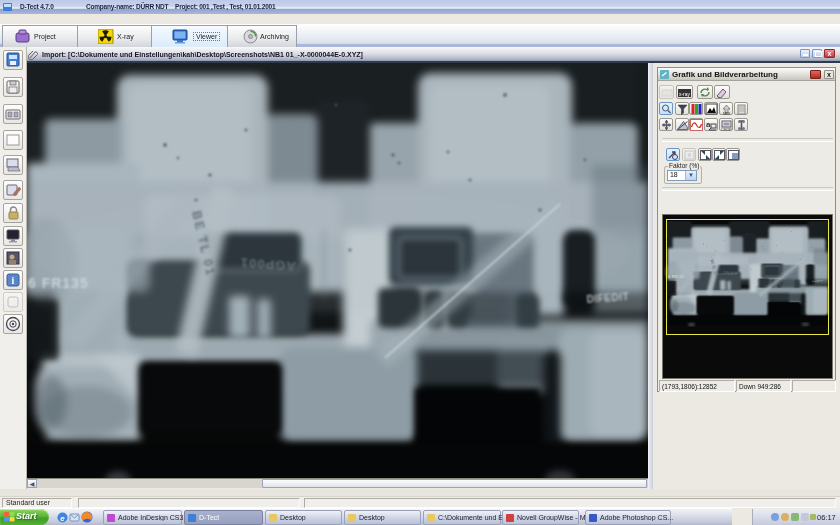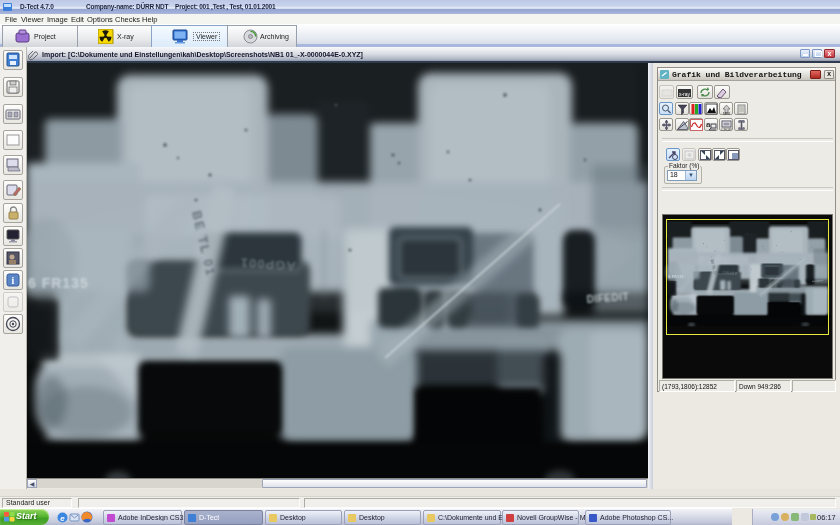--- a/index.html
+++ b/index.html
@@ -37,21 +37,21 @@
   #hsb .thumb{position:absolute;left:235px;top:0px;width:385px;height:9px;
     background:linear-gradient(#fdfdfd,#dfe2ea);border:1px solid #9aa2b8;box-sizing:border-box;border-radius:1px;}
   #hsb .arr{position:absolute;left:0;top:0;width:10px;height:9px;background:linear-gradient(#fdfdfd,#d8dbe4);border:1px solid #9aa2b8;box-sizing:border-box;font-size:6px;color:#44506e;text-align:center;line-height:8px;}
   
   #vsb{left:648px;top:63px;width:5px;height:426px;background:linear-gradient(90deg,#f2f3f6,#c9cdd8);}
   
   #rpanel{left:653px;top:63px;width:187px;height:426px;background:#ebe9e2;}
   #gwin{position:absolute;left:4px;top:4px;width:179px;height:325px;background:#ecebe5;
     border:1px solid #8f8d85;box-sizing:border-box;}
   #gtitle{position:absolute;left:0;top:0;width:100%;height:13px;
-    background:linear-gradient(#fcfcfb,#dedcd5 60%,#c8c6be);border-bottom:1px solid #a5a39b;box-sizing:border-box;font-family:Liberation Mono, monospace;}
+    background:linear-gradient(#fcfcfb,#dedcd5 60%,#c8c6be);border-bottom:1px solid #a5a39b;box-sizing:border-box;}
   #gtitle .t{position:absolute;left:14px;top:2px;font-size:8px;font-weight:bold;color:#111;}
   .sbtn{position:absolute;width:15px;height:14px;background:linear-gradient(#fbfbfa,#e3e1da);
     border:1px solid #9b998f;border-radius:2px;box-sizing:border-box;}
   .sbtn.sel{background:linear-gradient(#e8f2fd,#c8dff7);border-color:#6b96c8;}
   .sbtn.ghost{opacity:0.45;}
   
   #faktor{position:absolute;left:6px;top:98px;width:36px;height:16px;border:1px solid #b4b2a8;border-radius:2px;}
   #faktor .lab{position:absolute;left:3px;top:-5px;background:#ecebe5;font-size:6.5px;color:#222;padding:0 1px;}
   #faktor .dd{position:absolute;left:2px;top:3px;width:30px;height:11px;background:#fff;border:1px solid #7f9db9;box-sizing:border-box;font-size:7px;color:#111;}
   #faktor .db{position:absolute;right:0px;top:0px;width:10px;height:9px;background:linear-gradient(#e6f0fb,#bcd5f1);border-left:1px solid #9ebcdd;font-size:6px;color:#35567c;text-align:center;line-height:8px;}
@@ -84,29 +84,20 @@
   <div id="titlebar" class="abs">
     <svg class="abs" style="left:3px;top:2px" width="10" height="10">
         <rect x="0" y="1" width="9" height="8" rx="1" fill="#3a7edd"></rect>
         <rect x="1" y="2" width="7" height="3" fill="#bfe0ff"></rect>
       </svg>
     <div class="txt" style="left:20px;">D-Tect 4.7.0</div>
     <div class="txt" style="left:86px;">Company-name: DÜRR NDT</div>
     <div class="txt" style="left:175px;">Project: 001 ,Test , Test, 01.01.2001</div>
   </div>
 
-  <div id="menubar" class="abs">
-    <span style="left:5px">File</span>
-      <span style="left:21px">Viewer</span>
-      <span style="left:47px">Image</span>
-    <span style="left:71px">Edit</span>
-      <span style="left:87px">Options</span>
-      <span style="left:115px">Checks</span>
-      <span style="left:142px">Help</span>
-  </div>
 
   <div id="tabstrip" class="abs">
     <div class="bline"></div>
     <div class="tab" style="left:2px;width:74px;">
       <svg class="ic" style="left:12px" width="16" height="15">
           <rect x="1" y="4" width="13" height="9" rx="2" fill="#9a6fd0" stroke="#5b3f86"></rect>
           <rect x="4" y="1" width="7" height="4" rx="1" fill="#b591e0" stroke="#5b3f86"></rect>
         </svg>
       <div class="lb" style="left:31px">Project</div>
     </div>

